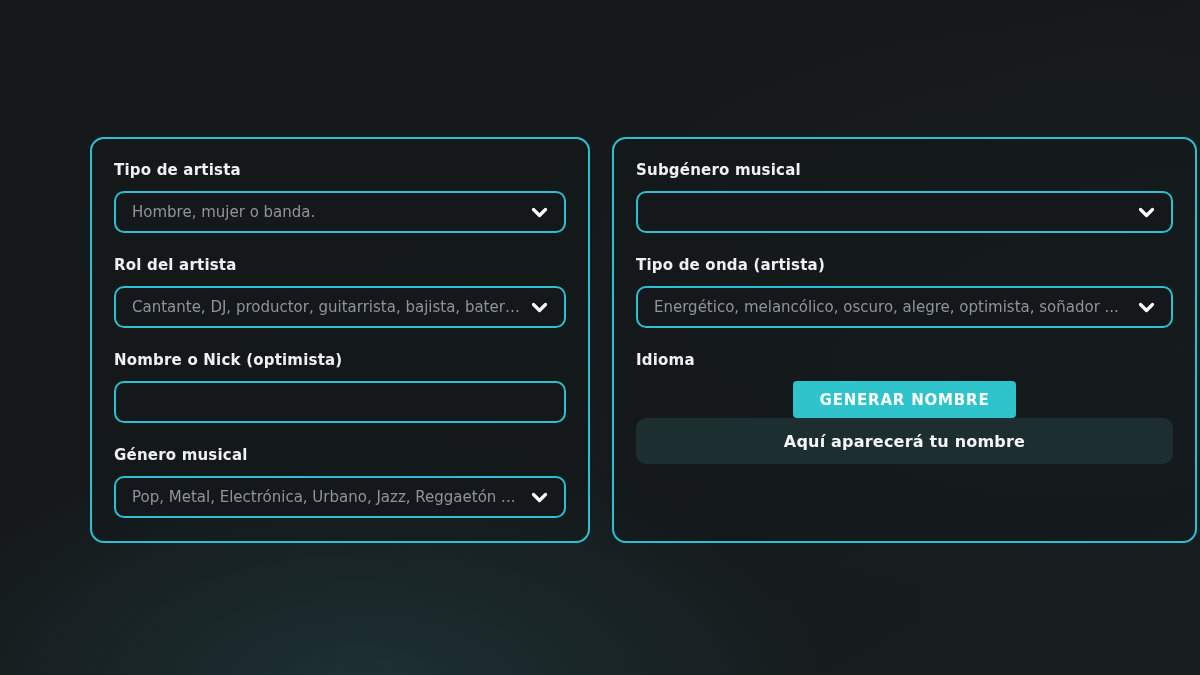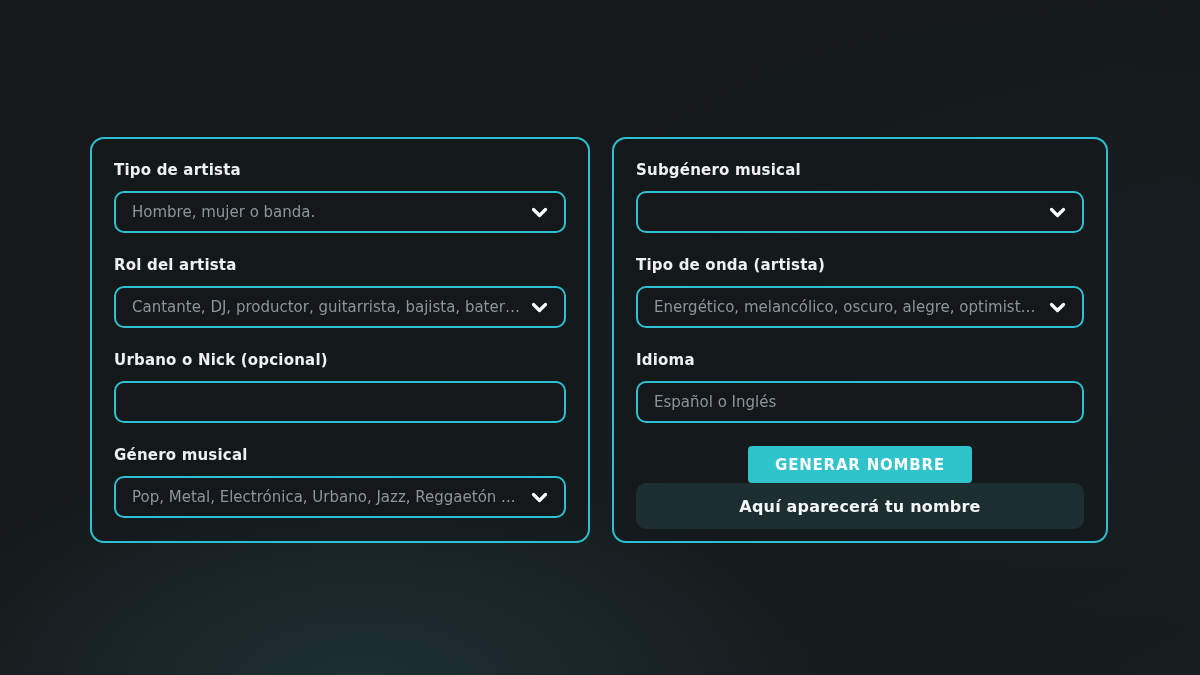--- a/index.html
+++ b/index.html
@@ -26,21 +26,21 @@
     gap: 22px;
     align-items: flex-start;
   }
   .panel {
     border: 2px solid #2dc0d2;
     border-radius: 14px;
     padding: 22px 22px 20px 22px;
     background: rgba(17, 22, 24, 0.35);
   }
   .panel-left  { width: 500px; height: 406px; }
-  .panel-right { width: 496px; height: 406px; }
+  .panel-right { width: 585px; height: 406px; }
 
   .field-label {
     font-size: 15px;
     font-weight: 700;
     color: #eef1f2;
     letter-spacing: 0.2px;
     margin-bottom: 12px;
   }
   .select-box, .text-input {
     width: 100%;
@@ -133,21 +133,21 @@
           <span class="select-placeholder">Cantante, DJ, productor, guitarrista, bajista, baterista.</span>
           <span class="chevron">
             <svg width="17" height="11" viewBox="0 0 17 11">
                 <path d="M2.5 2.5l6 6 6-6" stroke="#ffffff" stroke-width="3.2" fill="none" stroke-linecap="round" stroke-linejoin="round"></path>
               </svg>
           </span>
         </div>
       </div>
 
       <div class="field-group">
-        <div class="field-label">Urbano o Nick (opcional)</div>
+        <div class="field-label">Nombre o Nick (optimista)</div>
         <input type="text" class="text-input" placeholder="" style="">
       </div>
 
       <div class="field-group">
         <div class="field-label">Género musical</div>
         <div class="select-box">
           <span class="select-placeholder">Pop, Metal, Electrónica, Urbano, Jazz, Reggaetón ...</span>
           <span class="chevron">
             <svg width="17" height="11" viewBox="0 0 17 11">
                 <path d="M2.5 2.5l6 6 6-6" stroke="#ffffff" stroke-width="3.2" fill="none" stroke-linecap="round" stroke-linejoin="round"></path>
@@ -179,21 +179,20 @@
           <span class="chevron">
             <svg width="17" height="11" viewBox="0 0 17 11">
                 <path d="M2.5 2.5l6 6 6-6" stroke="#ffffff" stroke-width="3.2" fill="none" stroke-linecap="round" stroke-linejoin="round"></path>
               </svg>
           </span>
         </div>
       </div>
 
       <div class="field-group">
         <div class="field-label">Idioma</div>
-        <input type="text" class="text-input" placeholder="Español o Inglés" style="">
       </div>
 
       <div class="button-row">
         <button class="gen-btn">GENERAR NOMBRE</button>
       </div>
 
       <div class="result-box">Aquí aparecerá tu nombre</div>
 
     </div>
 

